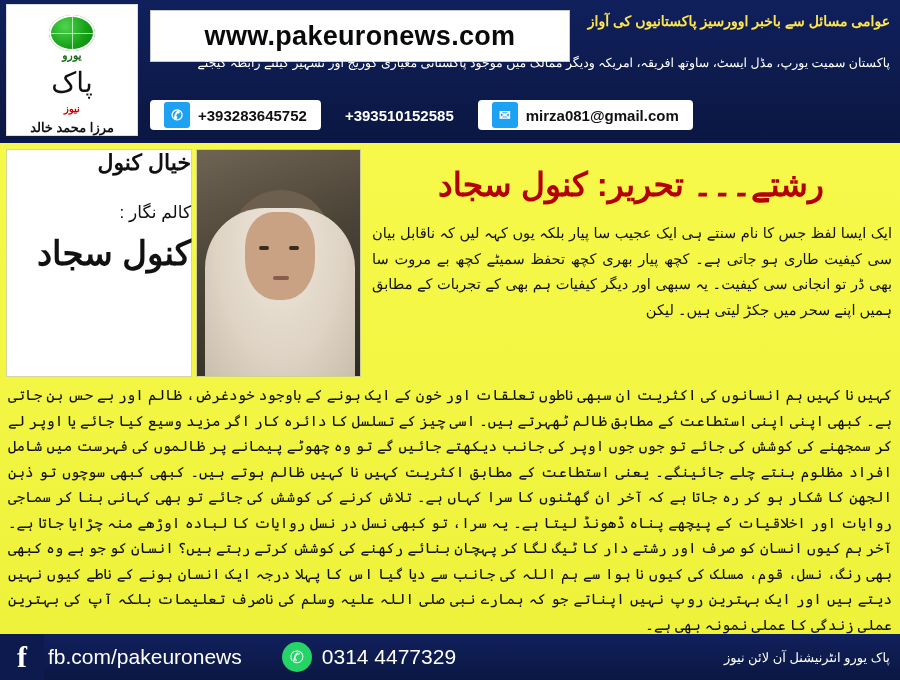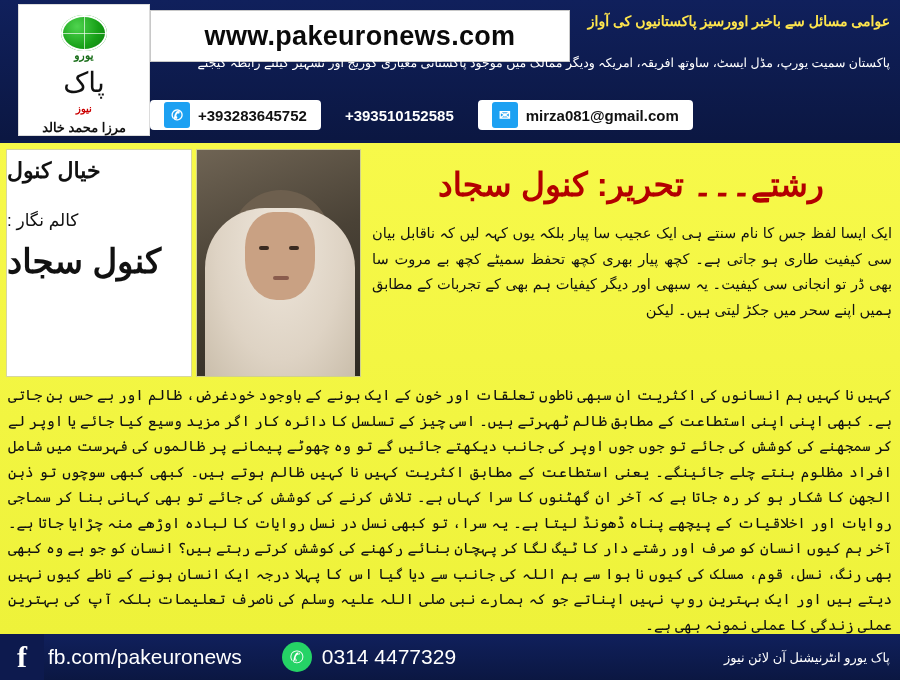--- a/index.html
+++ b/index.html
@@ -25,21 +25,20 @@
     overflow: hidden;
   }
   .logo-box {
     position: absolute; left: 6px; top: 4px;
     width: 132px; height: 132px;
     background: #ffffff;
     border: 1px solid #dcdcdc;
     display: flex; flex-direction: column;
     align-items: center; justify-content: flex-start;
     padding-top: 8px;
-    margin-left: 12px;
   }
   .logo-globe {
     width: 46px; height: 46px; border-radius: 50%;
     background: radial-gradient(circle at 35% 32%, #4fd44f 0%, #17a017 55%, #0b7a0b 100%);
     position: relative; margin-top: 2px;
     box-shadow: 0 0 0 2px #ffffff inset;
   }
   .logo-globe:before {
     content:""; position:absolute; left:50%; top:2px; width:1px; height:42px;
     background: rgba(255,255,255,.65);
@@ -114,22 +113,21 @@
     width: 900px; height: 494px;
     background: #f2f542;
     background: linear-gradient(180deg,#f7f94a 0%, #eef23a 100%);
     border-top: 3px solid #0d1a4e;
   }
   .author-panel {
     position: absolute; left: 6px; top: 6px;
     width: 186px; height: 228px;
     background: #ffffff;
     border: 1px solid #d6d6a0;
-    display: flex; flex-direction: column; align-items: flex-start;
-    padding-top: 8px;
+    display: flex; flex-direction: column; align-items: flex-end;
   }
   .khayal {
     font-size: 22px; color: #111; font-weight: bold; direction: rtl;
     margin-bottom: 12px;
   }
   .col-writer {
     font-size: 17px; color: #111; font-weight: normal; direction: rtl;
     margin-top: 14px;
   }
   .col-name {

